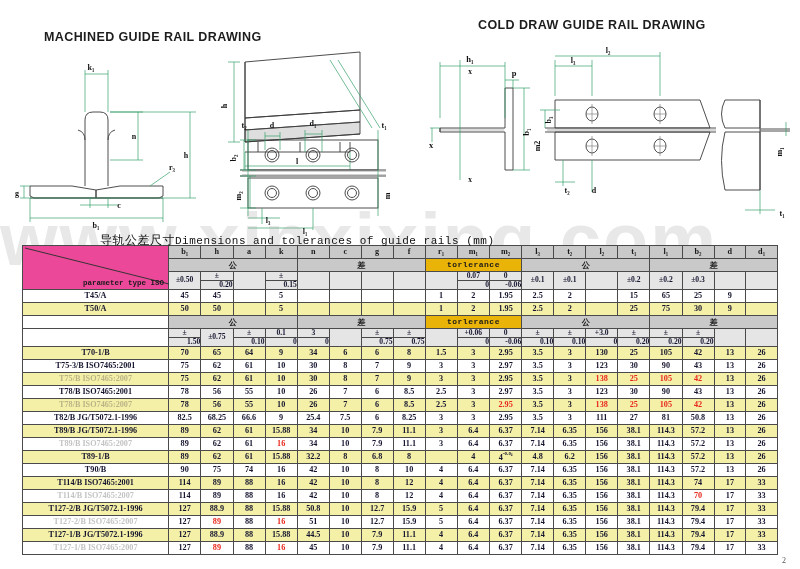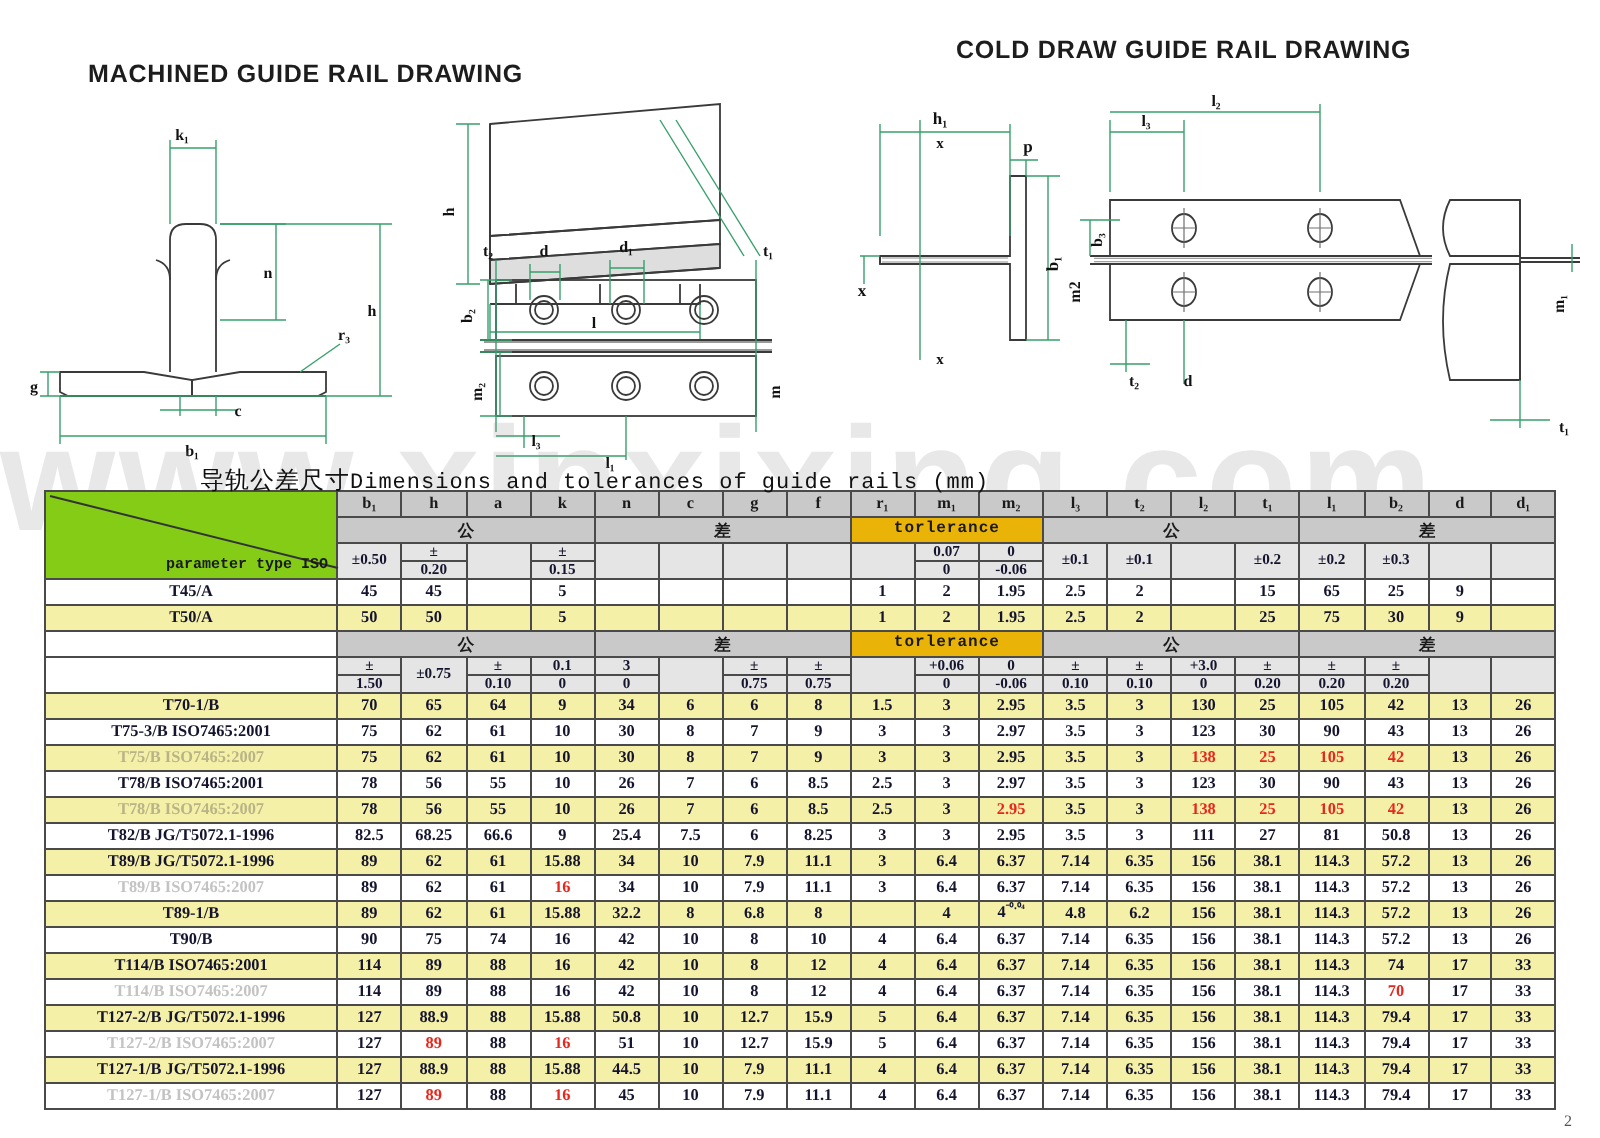--- a/index.html
+++ b/index.html
@@ -50,28 +50,28 @@
     border:1px solid #4a4a4a;
     text-align:center; vertical-align:middle;
     padding:0; height:12px; line-height:1.05;
     white-space:nowrap;
   }
   .hdr{ background:#c9c9c9; color:#1a1a1a; font-weight:bold;}
   .hdr2{ background:#eab308; color:#1a1a1a; font-weight:bold; font-family:Liberation Mono, monospace; font-size:8px; letter-spacing:.5px;}
   .cn{ font-family:"DejaVu Sans", sans-serif; font-weight:bold; }
   .tolcell{ background:#e5e5e5; color:#14142e; font-size:7.6px; }
   .tolcell .a{display:block;border-bottom:1px solid #4a4a4a;}
-  .tolcell .b{display:block;}
+  .tolcell .b{display:block;text-align:right;}
   .rowname{ width:148px; }
   .odd{ background:#f5f0a8; }
   .even{ background:#ffffff; }
   .gray{ color:#b9b486; }
   .gray.on-white{ color:#c3c3c3; }
   .red{ color:#e8271c; }
-  .corner{ position:relative; background:#84cc16; }
+  .corner{ position:relative; background:#ec4899; }
   .corner span.lbl{
     position:absolute; right:4px; bottom:1px;
     font-family:"Liberation Mono", monospace; font-size:7.5px;
     color:#1a1a1a; white-space:nowrap;
   }
   .supx{ font-size:0.7em; vertical-align:0.45em; }
   #pagenum{
     position:absolute; right:14px; bottom:4px;
     font-family:"Liberation Serif", serif; font-size:8px; color:#555;
   }

